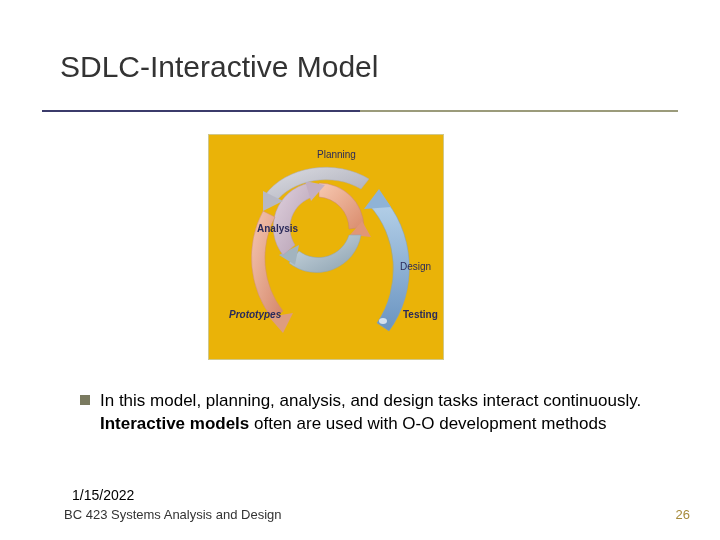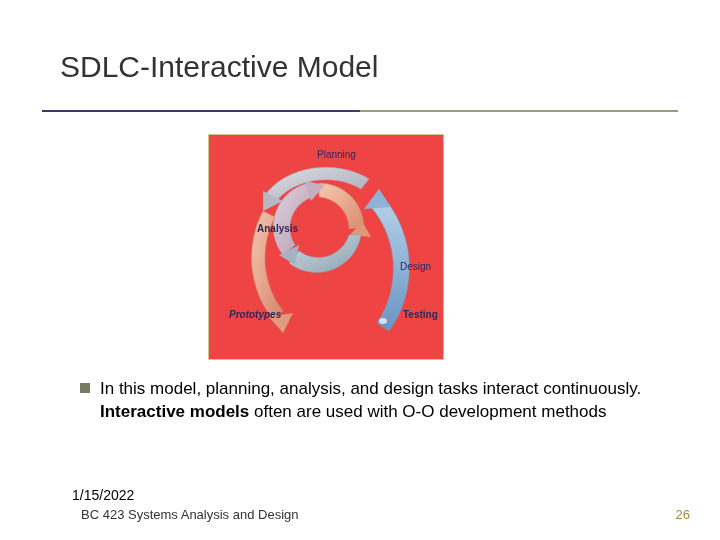--- a/index.html
+++ b/index.html
@@ -27,37 +27,37 @@
     height: 2px;
     background: linear-gradient(to right, #3b3b6b 0%, #3b3b6b 50%, #9b9b7b 50%, #9b9b7b 100%);
   }
   .diagram-box {
     position: absolute;
     top: 134px;
     left: 208px;
     width: 236px;
     height: 226px;
     border: 1px solid #d0c88a;
-    background: #ef4444;
+    background: #eab308;
   }
   .dlabel {
     position: absolute;
     font-size: 10px;
     color: #2a2a5a;
     font-family: Arial, sans-serif;
   }
   .lbl-planning   { top: 14px;  left: 108px; }
   .lbl-analysis   { top: 88px;  left: 12px;  font-weight: bold; margin-left: 36px; }
   .lbl-design     { top: 126px; left: 150px; font-weight: normal; padding-left: 41px; }
   .lbl-prototypes { top: 174px; left: 20px;  font-weight: bold; font-style: italic; }
   .lbl-testing    { top: 174px; left: 194px; font-weight: bold; }
   .arc-stage { position: absolute; }
   .bullet-row {
     position: absolute;
-    top: 378px;
+    top: 390px;
     left: 80px;
     width: 590px;
     display: flex;
     align-items: flex-start;
   }
   .bullet-square {
     width: 10px;
     height: 10px;
     background: #7a7a60;
     margin-top: 5px;
@@ -78,21 +78,20 @@
     color: #000;
     font-family: Arial, sans-serif;
   }
   .footer-left {
     position: absolute;
     bottom: 18px;
     left: 64px;
     font-size: 13px;
     color: #333;
     font-family: Arial, sans-serif;
-    margin-left: 17px;
   }
   .footer-right {
     position: absolute;
     bottom: 18px;
     right: 30px;
     font-size: 13px;
     color: #a68a3a;
     font-family: Arial, sans-serif;
     margin-top: 16px;
   }

